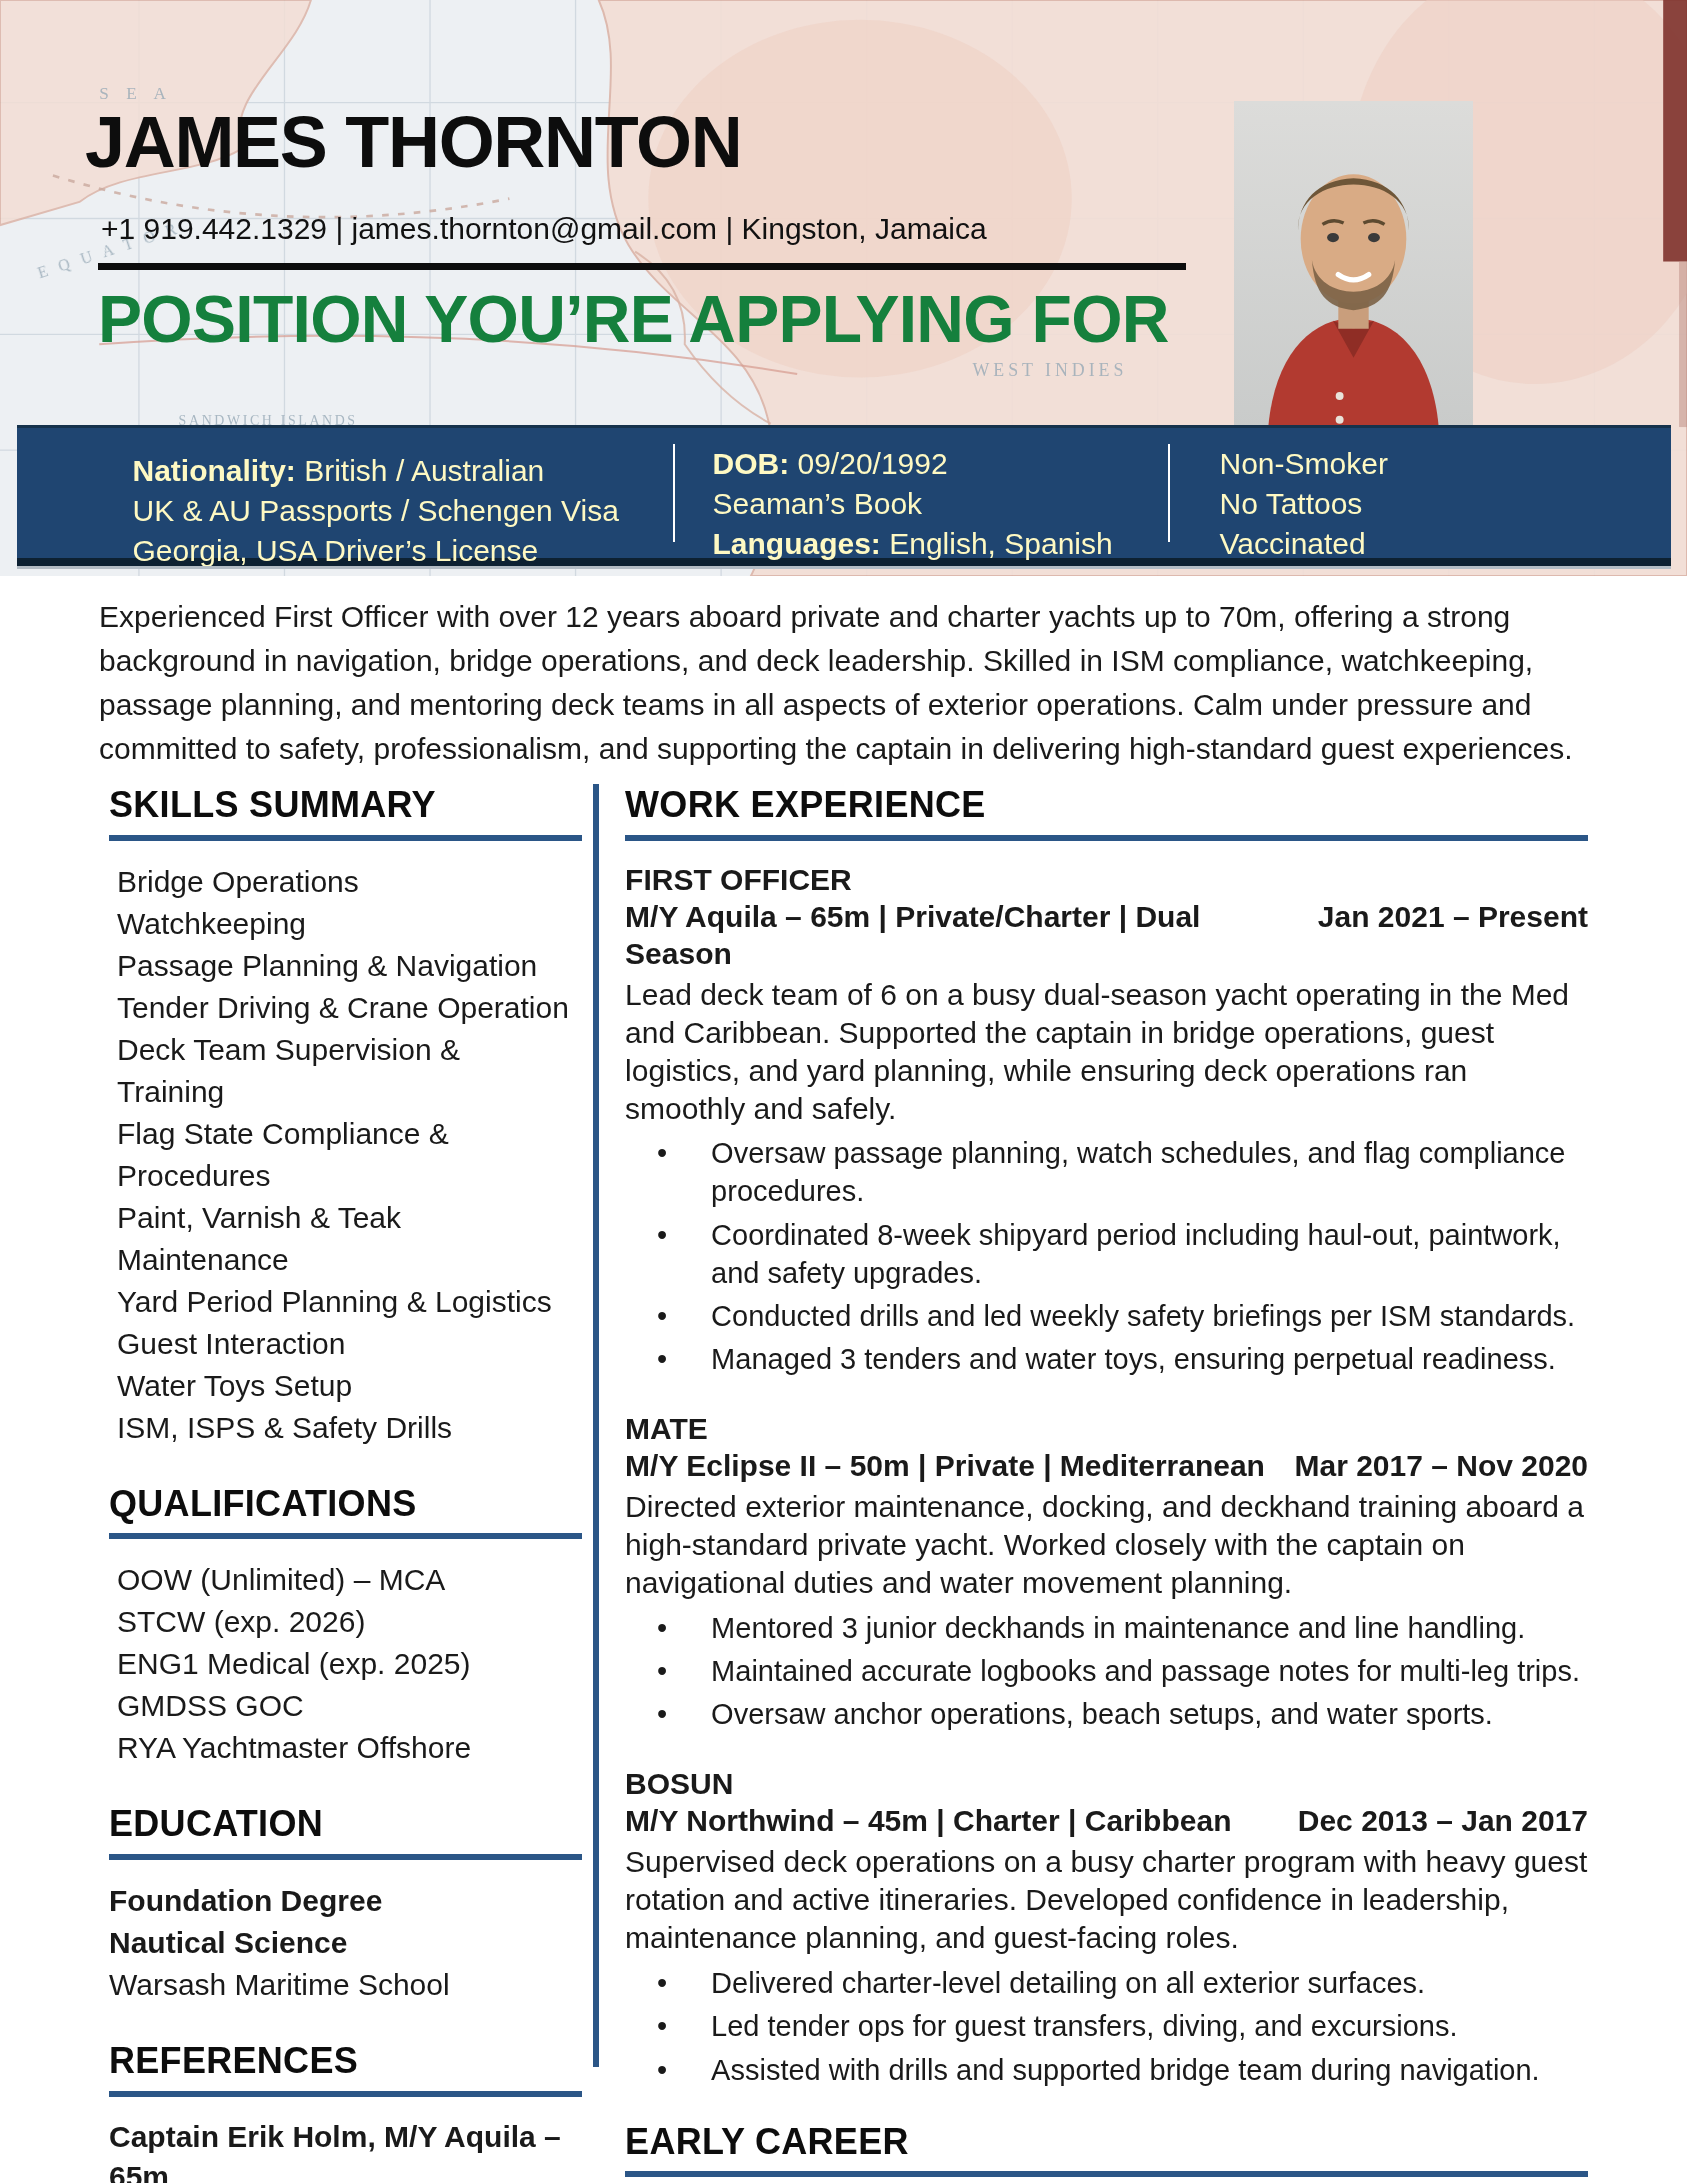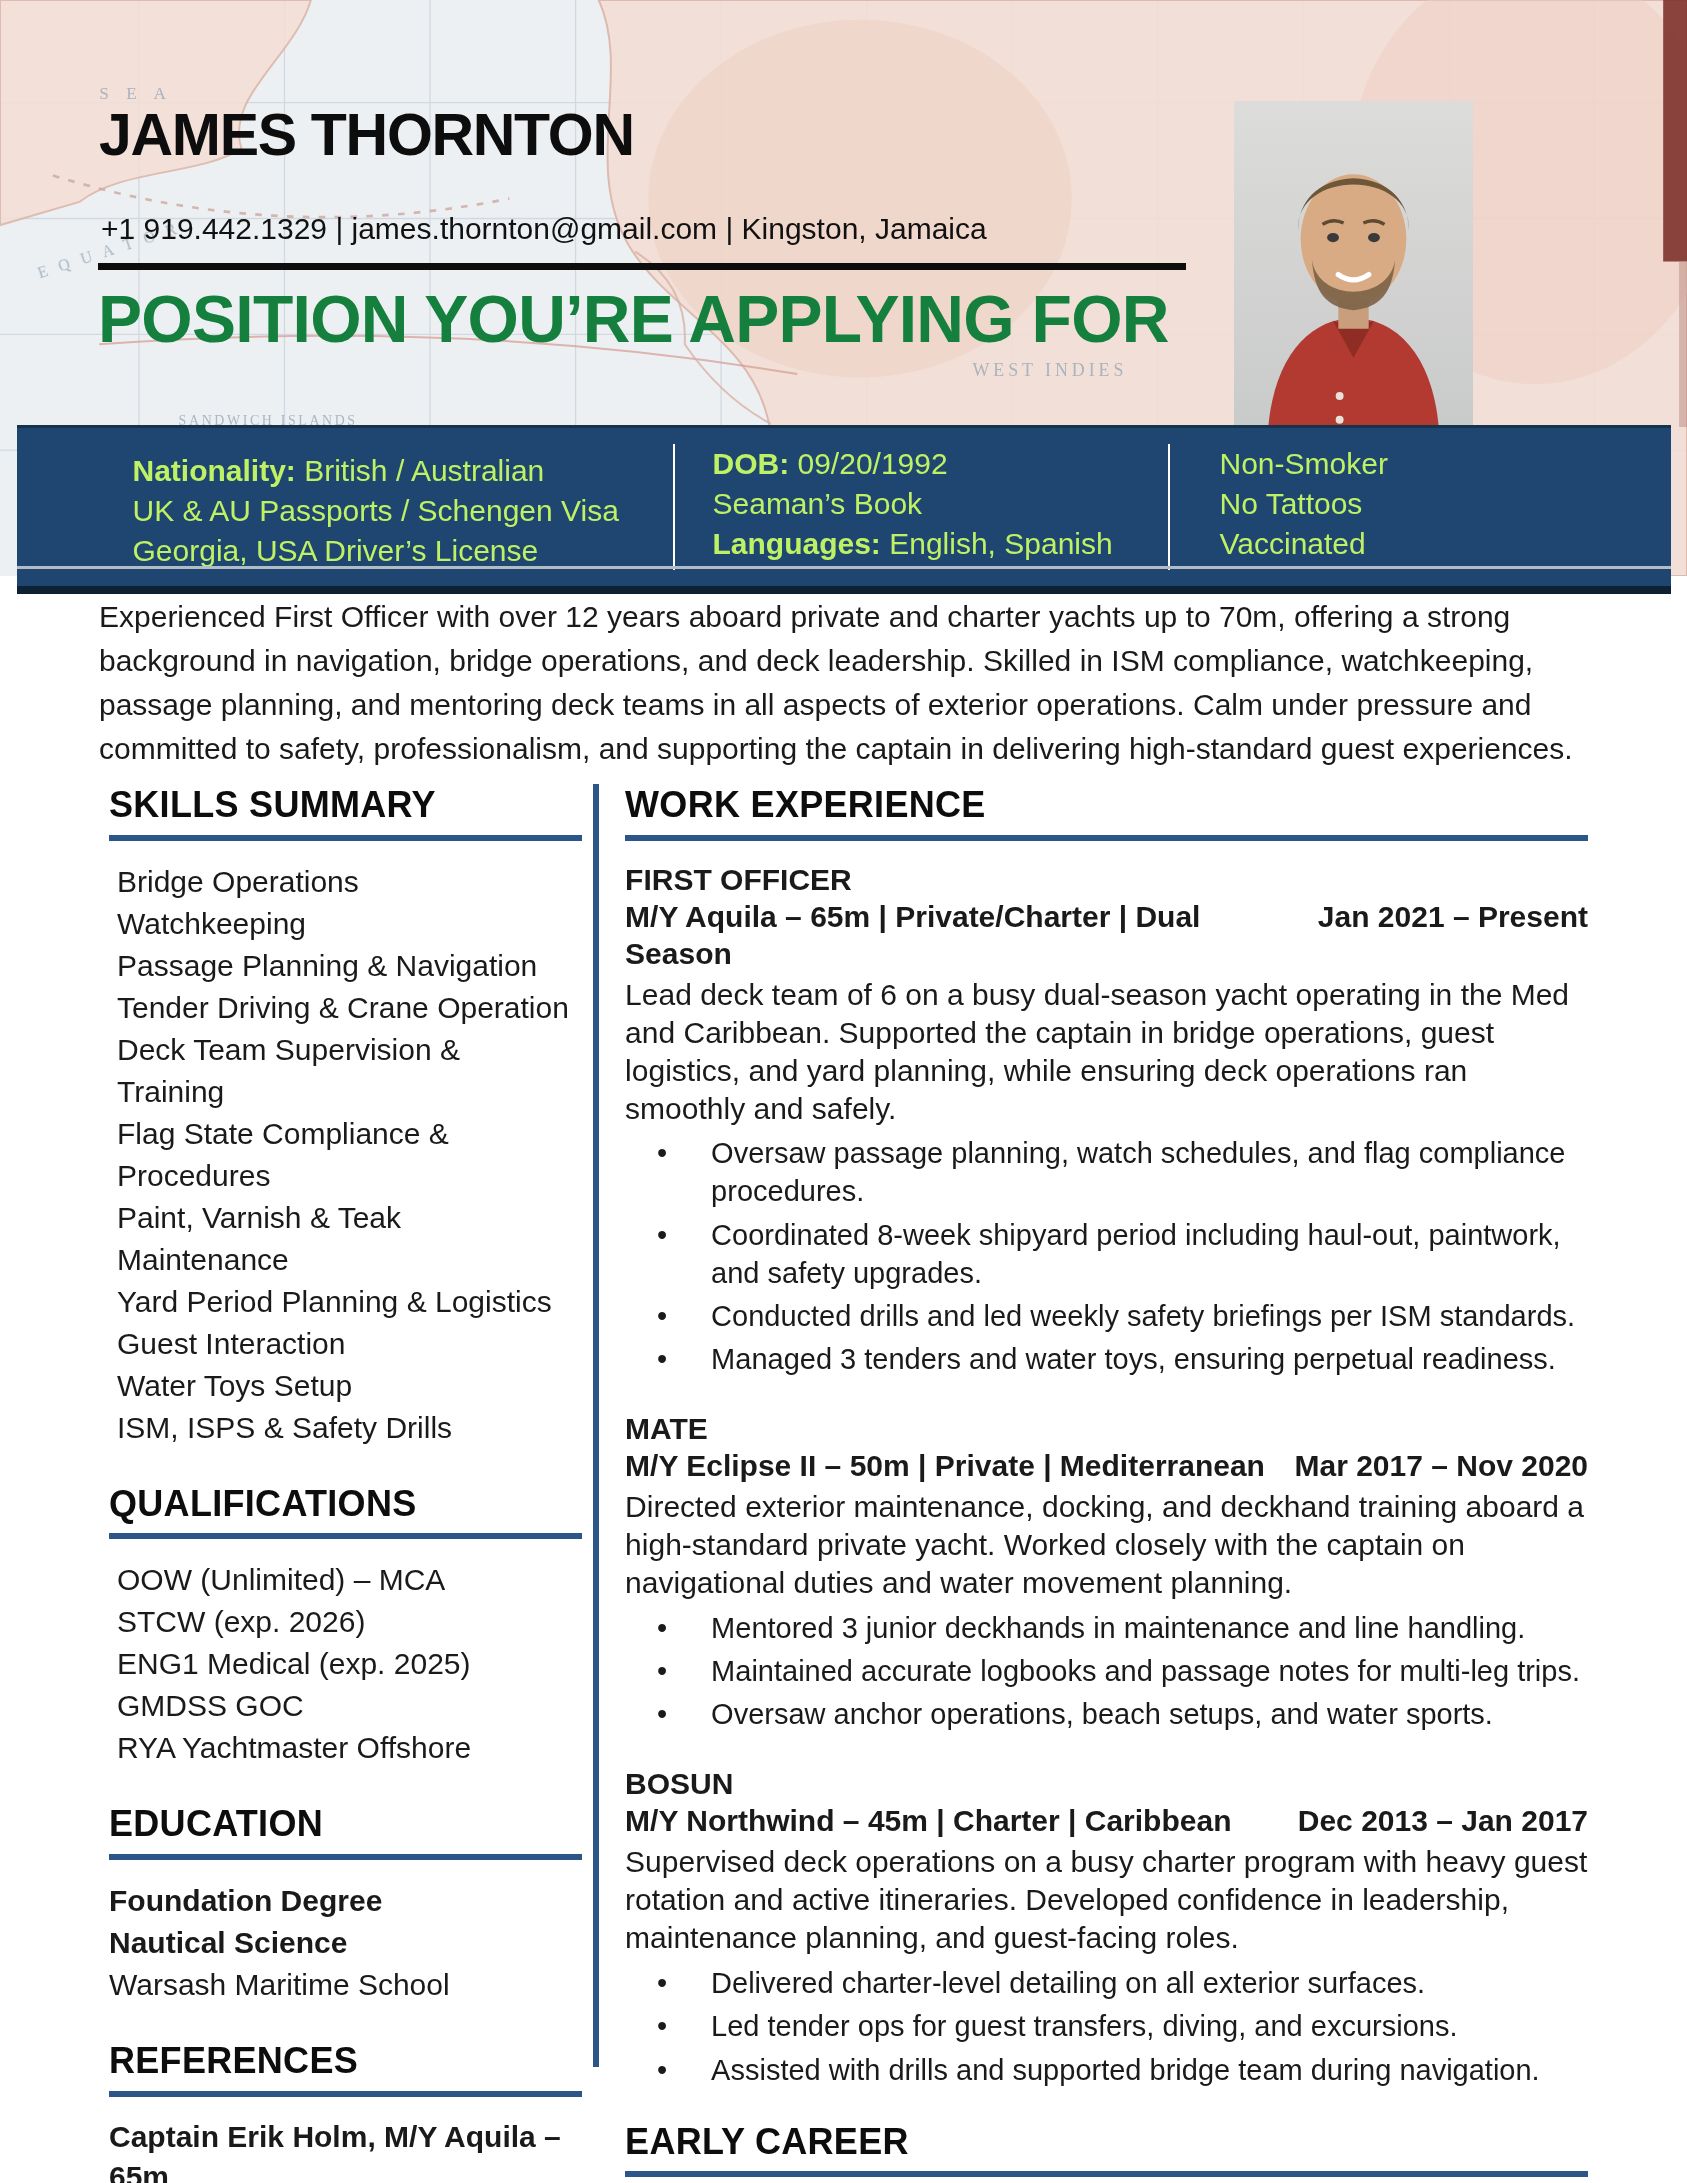--- a/index.html
+++ b/index.html
@@ -3,30 +3,30 @@
 <meta charset="utf-8">
 <style>
   html,body{margin:0;padding:0;background:#888;}
   .page{
     position:relative;width:1687px;height:2183px;background:#ffffff;
     font-family:"Liberation Sans", sans-serif;color:#1a1a1a;overflow:hidden;
   }
   
   .map-bg{position:absolute;left:0;top:0;width:1687px;height:576px;}
   
-  .name{position:absolute;left:99px;top:106px;font-size:59px;font-weight:700;letter-spacing:-1.3px;color:#0d0d0d;line-height:1;}
+  .name{position:absolute;left:85px;top:106px;font-size:72px;font-weight:700;letter-spacing:-1.3px;color:#0d0d0d;line-height:1;}
   .contact{position:absolute;left:101px;top:212px;font-size:30px;color:#111;}
   .header-rule{position:absolute;left:98px;top:263px;width:1088px;height:6.6px;background:#0d0d0d;}
   .position-title{position:absolute;left:98px;top:286px;font-size:66px;font-weight:700;letter-spacing:-0.7px;color:#15803d;line-height:1;}
   .photo{position:absolute;left:1234px;top:101px;width:239px;height:326px;background:linear-gradient(180deg,#dcdcda,#c9cbca);overflow:hidden;}
   
   .info-bar{
-    position:absolute;left:16.5px;right:16.5px;top:425px;height:169px;box-sizing:border-box;
+    position:absolute;left:16.5px;right:16.5px;top:425px;height:141px;box-sizing:border-box;
     background:#1F4571;border-top:3.3px solid #16324c;border-bottom:8px solid #0d2132;
-    display:flex;color:#bef264;font-size:30px;line-height:40px;
+    display:flex;color:#fef9c3;font-size:30px;line-height:40px;
   }
   .bar-shadow{position:absolute;left:16.5px;right:16.5px;top:566px;height:3.3px;background:#b3bcc4;}
   .info-col{box-sizing:border-box;padding-top:6.6px;}
   .info-col-1{width:656px;padding-left:116px;}
   .info-col-2{width:495px;padding-left:38px;border-left:2.6px solid #ffffff;}
   .info-col-3{flex:1;padding-left:50px;border-left:2.6px solid #ffffff;}
   .info-col-2,.info-col-3{margin-top:16px;margin-bottom:16px;padding-top:0;}
   .info-col-1{padding-top:22.5px;}
   .info-line b{font-weight:700;}
   

